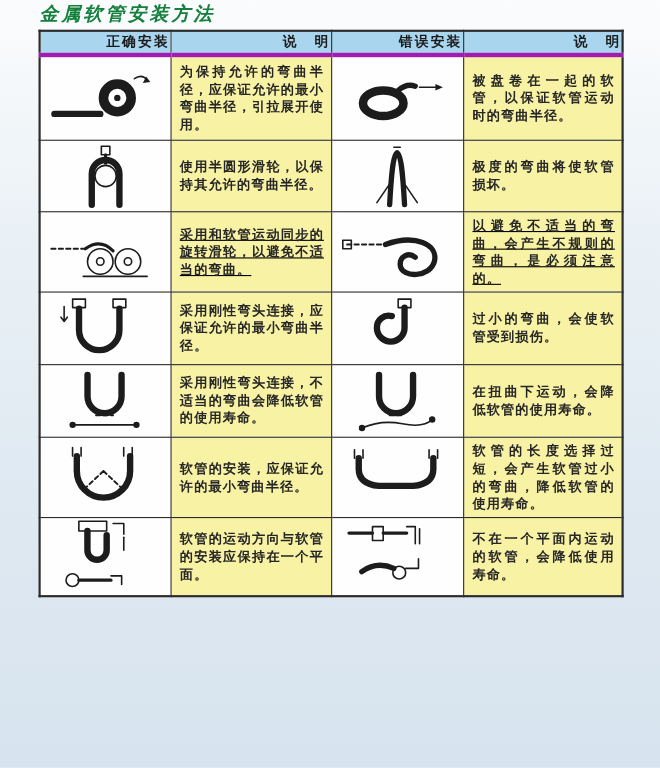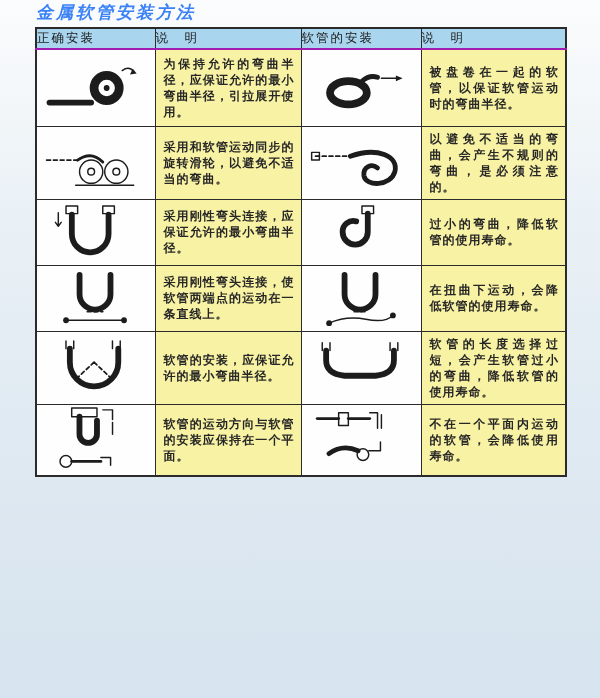--- a/index.html
+++ b/index.html
@@ -5,42 +5,42 @@
   html,body{margin:0;padding:0;}
   body{
     width:600px;height:698px;position:relative;overflow:hidden;
     background:linear-gradient(180deg,#fbfcfd 0%,#eaf1f6 30%,#dde8f1 70%,#d7e3ee 100%);
     font-family:"DejaVu Sans","Liberation Sans",sans-serif;
     -webkit-font-smoothing:antialiased;
   }
   .page-title{
     position:absolute;left:36px;top:1px;
     font-family:"DejaVu Serif","Liberation Serif",serif;
-    font-style:italic;font-weight:bold;font-size:17px;color:#3b82f6;
+    font-style:italic;font-weight:bold;font-size:17px;color:#15803d;
     letter-spacing:3px;white-space:nowrap;
   }
   table.install-table{
     position:absolute;left:35px;top:27px;width:530px;
     border-collapse:collapse;table-layout:fixed;
     border:2px solid #2b2b2b;background:#fff;
   }
   .install-table th,.install-table td{border:1px solid #2b2b2b;padding:0;overflow:hidden;}
   .install-table th{
-    background:#a9d6ee;height:19px;font-size:12.5px;font-weight:normal;color:#1b1b1b;
-    letter-spacing:2px;text-align:left;border-bottom:2px solid #a21caf;
+    background:#a9d6ee;height:19px;font-size:12.5px;font-weight:bold;color:#1b1b1b;
+    letter-spacing:2px;text-align:right;border-bottom:4px solid #a21caf;
   }
   td.img-cell{background:#fefefe;text-align:center;vertical-align:middle;}
   td.desc-cell{
     background:#f8f2a4;color:#262626;font-size:12px;font-weight:bold;
     line-height:1.34;letter-spacing:1px;text-align:justify;
     padding:4px 6px 4px 8px;vertical-align:middle;
   }
   col.c-img1{width:119px;} col.c-desc1{width:146px;}
   col.c-img2{width:120px;} col.c-desc2{width:145px;}
-  tr.h77{height:77px;} tr.h65{height:65px;} tr.h68{height:68px;}
+  tr.h77{height:77px;} tr.h65{height:65px;} tr.h68{height:68px;text-decoration:underline;}
   tr.h72{height:72px;} tr.h66{height:66px;} tr.h70{height:70px;} tr.h79{height:65px;}
   svg.illus{display:block;margin:0 auto;}
   svg.illus *{stroke:#1c1c1c;fill:none;stroke-linecap:round;stroke-linejoin:round;}
   svg.illus .hose{stroke-width:6;}
   svg.illus .hose5{stroke-width:5;}
   svg.illus .med{stroke-width:3;}
   svg.illus .thin{stroke-width:1.5;}
   svg.illus .dash{stroke-width:1.8;stroke-dasharray:4 3;}
   svg.illus .solid{fill:#1c1c1c;stroke:none;}
 </style>
@@ -53,21 +53,21 @@
   <colgroup>
     <col class="c-img1">
       <col class="c-desc1">
       <col class="c-img2">
       <col class="c-desc2">
   </colgroup>
   <thead>
     <tr>
       <th>正确安装</th>
       <th>说　明</th>
-      <th>软管的安装</th>
+      <th>错误安装</th>
       <th>说　明</th>
     </tr>
   </thead>
   <tbody>
 
     <tr class="h77">
       <td class="img-cell">
         <svg class="illus" width="108" height="62" viewBox="0 0 110 64" aria-label="coiled-hose-stood-up-and-unrolled">
           <path class="hose" d="M7 47 H50"></path>
           <circle class="hose" cx="66" cy="32" r="13" style="stroke-width:9"></circle>
@@ -81,20 +81,39 @@
         <svg class="illus" width="108" height="62" viewBox="0 0 110 64" aria-label="coiled-hose-pulled-by-one-end">
           <ellipse class="hose" cx="42" cy="37" rx="19" ry="12" style="stroke-width:8"></ellipse>
           <path class="hose5" d="M56 25 q8 -7 16 -4"></path>
           <path class="thin" d="M76 22 H92"></path>
           <path class="solid" d="M91 19 l7 3 -7 3 z"></path>
         </svg>
       </td>
       <td class="desc-cell">被盘卷在一起的软管，以保证软管运动时的弯曲半径。</td>
     </tr>
 
+    <tr class="h65">
+      <td class="img-cell">
+        <svg class="illus" width="108" height="58" viewBox="0 0 110 60" aria-label="hose-over-semicircular-pulley">
+          <rect class="thin" x="51" y="2" width="8" height="8"></rect>
+          <path class="med" d="M55 10 V18"></path>
+          <path class="hose" d="M42 57 V28 A13 13 0 0 1 68 28 V57"></path>
+          <circle class="thin" cx="55" cy="30" r="10"></circle>
+        </svg>
+      </td>
+      <td class="desc-cell">使用半圆形滑轮，以保持其允许的弯曲半径。</td>
+      <td class="img-cell">
+        <svg class="illus" width="108" height="58" viewBox="0 0 110 60" aria-label="hose-extremely-bent">
+          <path class="thin" d="M52 3 h6"></path>
+          <path class="hose5" d="M48 57 C50 20 52 10 55 8 C58 10 60 20 62 57"></path>
+          <path class="thin" d="M36 55 L49 36 M74 55 L61 36"></path>
+        </svg>
+      </td>
+      <td class="desc-cell">极度的弯曲将使软管损坏。</td>
+    </tr>
 
     <tr class="h68">
       <td class="img-cell">
         <svg class="illus" width="108" height="60" viewBox="0 0 110 62" aria-label="hose-on-synchronized-rotating-pulleys">
           <path class="dash" d="M4 28 H38"></path>
           <path class="med" d="M36 28 Q50 18 62 30"></path>
           <circle class="thin" cx="50" cy="40" r="12"></circle>
           <circle class="thin" cx="50" cy="40" r="3.5"></circle>
           <circle class="thin" cx="76" cy="40" r="12"></circle>
           <circle class="thin" cx="76" cy="40" r="3.5"></circle>
@@ -122,34 +141,34 @@
           <path class="thin" d="M16 10 v14 m-3 -4 l3 4 l3 -4"></path>
         </svg>
       </td>
       <td class="desc-cell">采用刚性弯头连接，应保证允许的最小弯曲半径。</td>
       <td class="img-cell">
         <svg class="illus" width="108" height="58" viewBox="0 0 110 60" aria-label="hose-with-too-small-bend-hook">
           <rect class="thin" x="56" y="3" width="12" height="8"></rect>
           <path class="hose" d="M62 11 V30 A13 13 0 1 1 36 30 A11 11 0 0 1 50 19"></path>
         </svg>
       </td>
-      <td class="desc-cell">过小的弯曲，降低软管的使用寿命。</td>
+      <td class="desc-cell">过小的弯曲，会使软管受到损伤。</td>
     </tr>
 
     <tr class="h66">
       <td class="img-cell">
         <svg class="illus" width="108" height="58" viewBox="0 0 110 60" aria-label="u-hose-with-inline-motion">
           <path class="hose" d="M38 6 V26 A16 16 0 0 0 70 26 V6"></path>
           <path class="dash" d="M46 44 H62"></path>
           <path class="thin" d="M24 53 H84"></path>
           <circle class="solid" cx="24" cy="53" r="3"></circle>
           <circle class="solid" cx="84" cy="53" r="3"></circle>
         </svg>
       </td>
-      <td class="desc-cell">采用刚性弯头连接，使软管两端点的运动在一条直线上。</td>
+      <td class="desc-cell">采用刚性弯头连接，不适当的弯曲会降低软管的使用寿命。</td>
       <td class="img-cell">
         <svg class="illus" width="108" height="58" viewBox="0 0 110 60" aria-label="u-hose-with-twisted-motion">
           <path class="hose" d="M38 6 V26 A16 16 0 0 0 70 26 V6"></path>
           <path class="dash" d="M48 44 H60"></path>
           <path class="thin" d="M22 56 Q40 48 60 52 T88 48"></path>
           <circle class="solid" cx="22" cy="56" r="3"></circle>
           <circle class="solid" cx="88" cy="48" r="3"></circle>
         </svg>
       </td>
       <td class="desc-cell">在扭曲下运动，会降低软管的使用寿命。</td>

